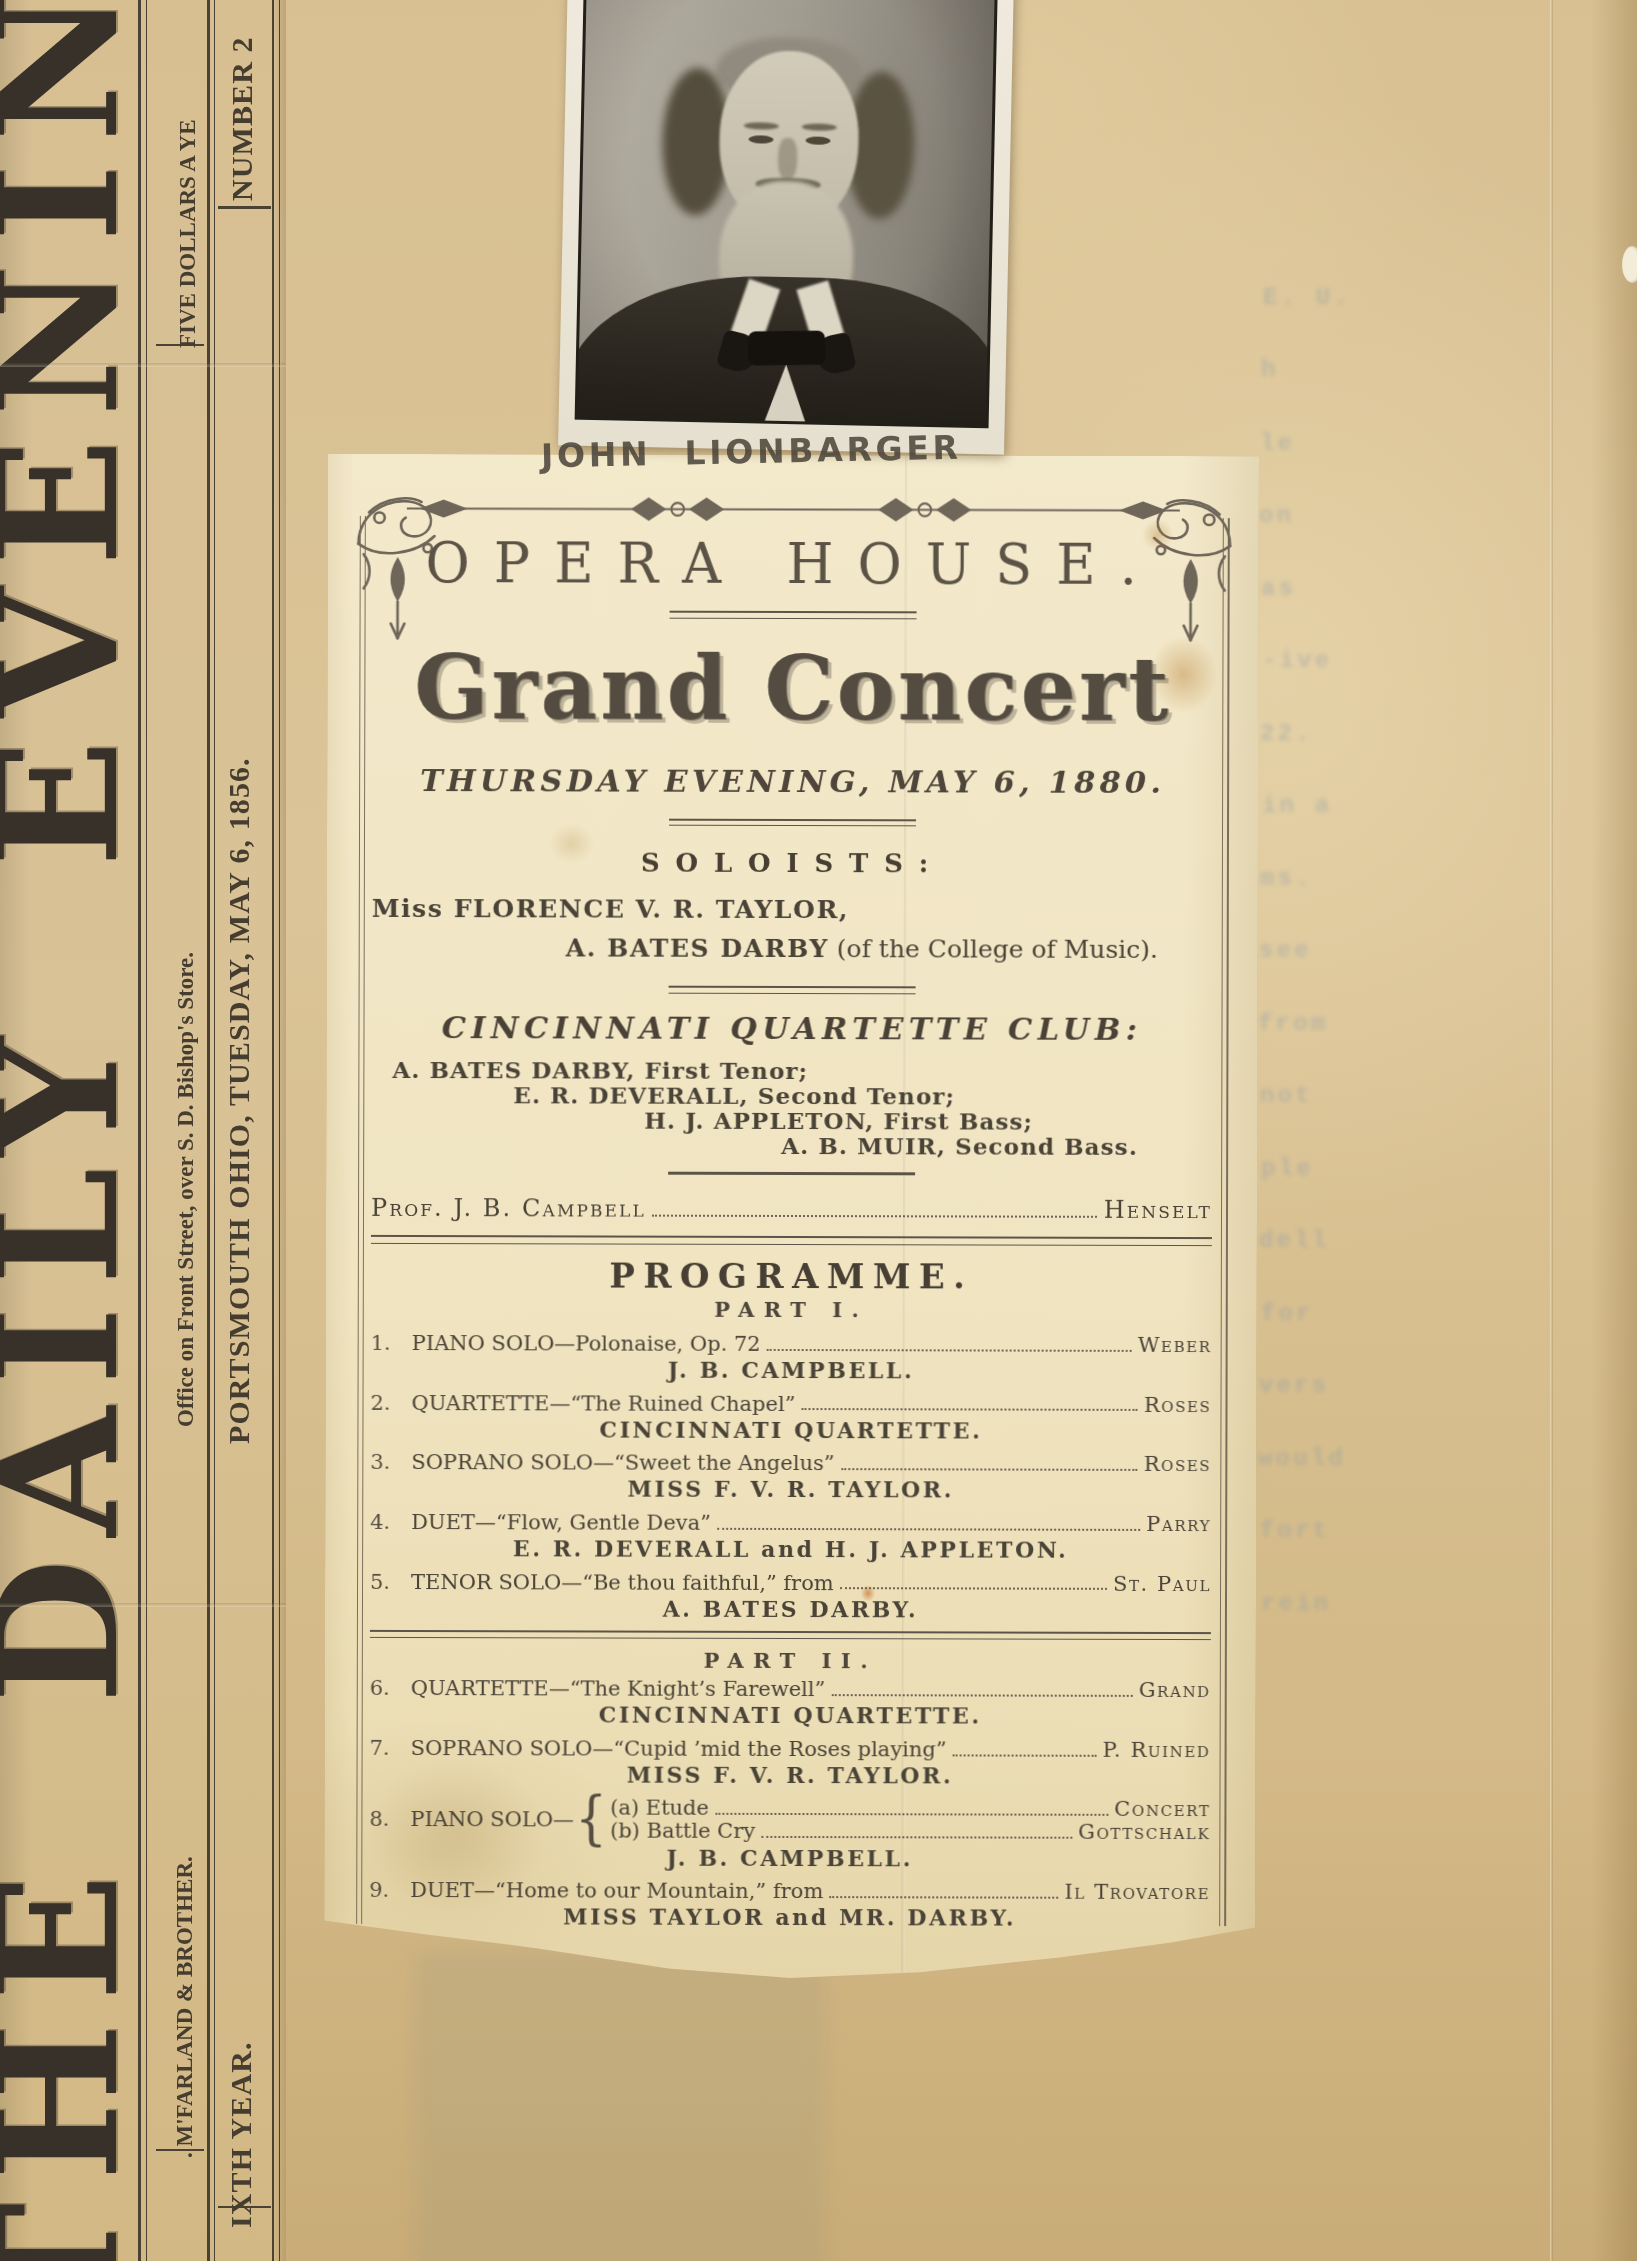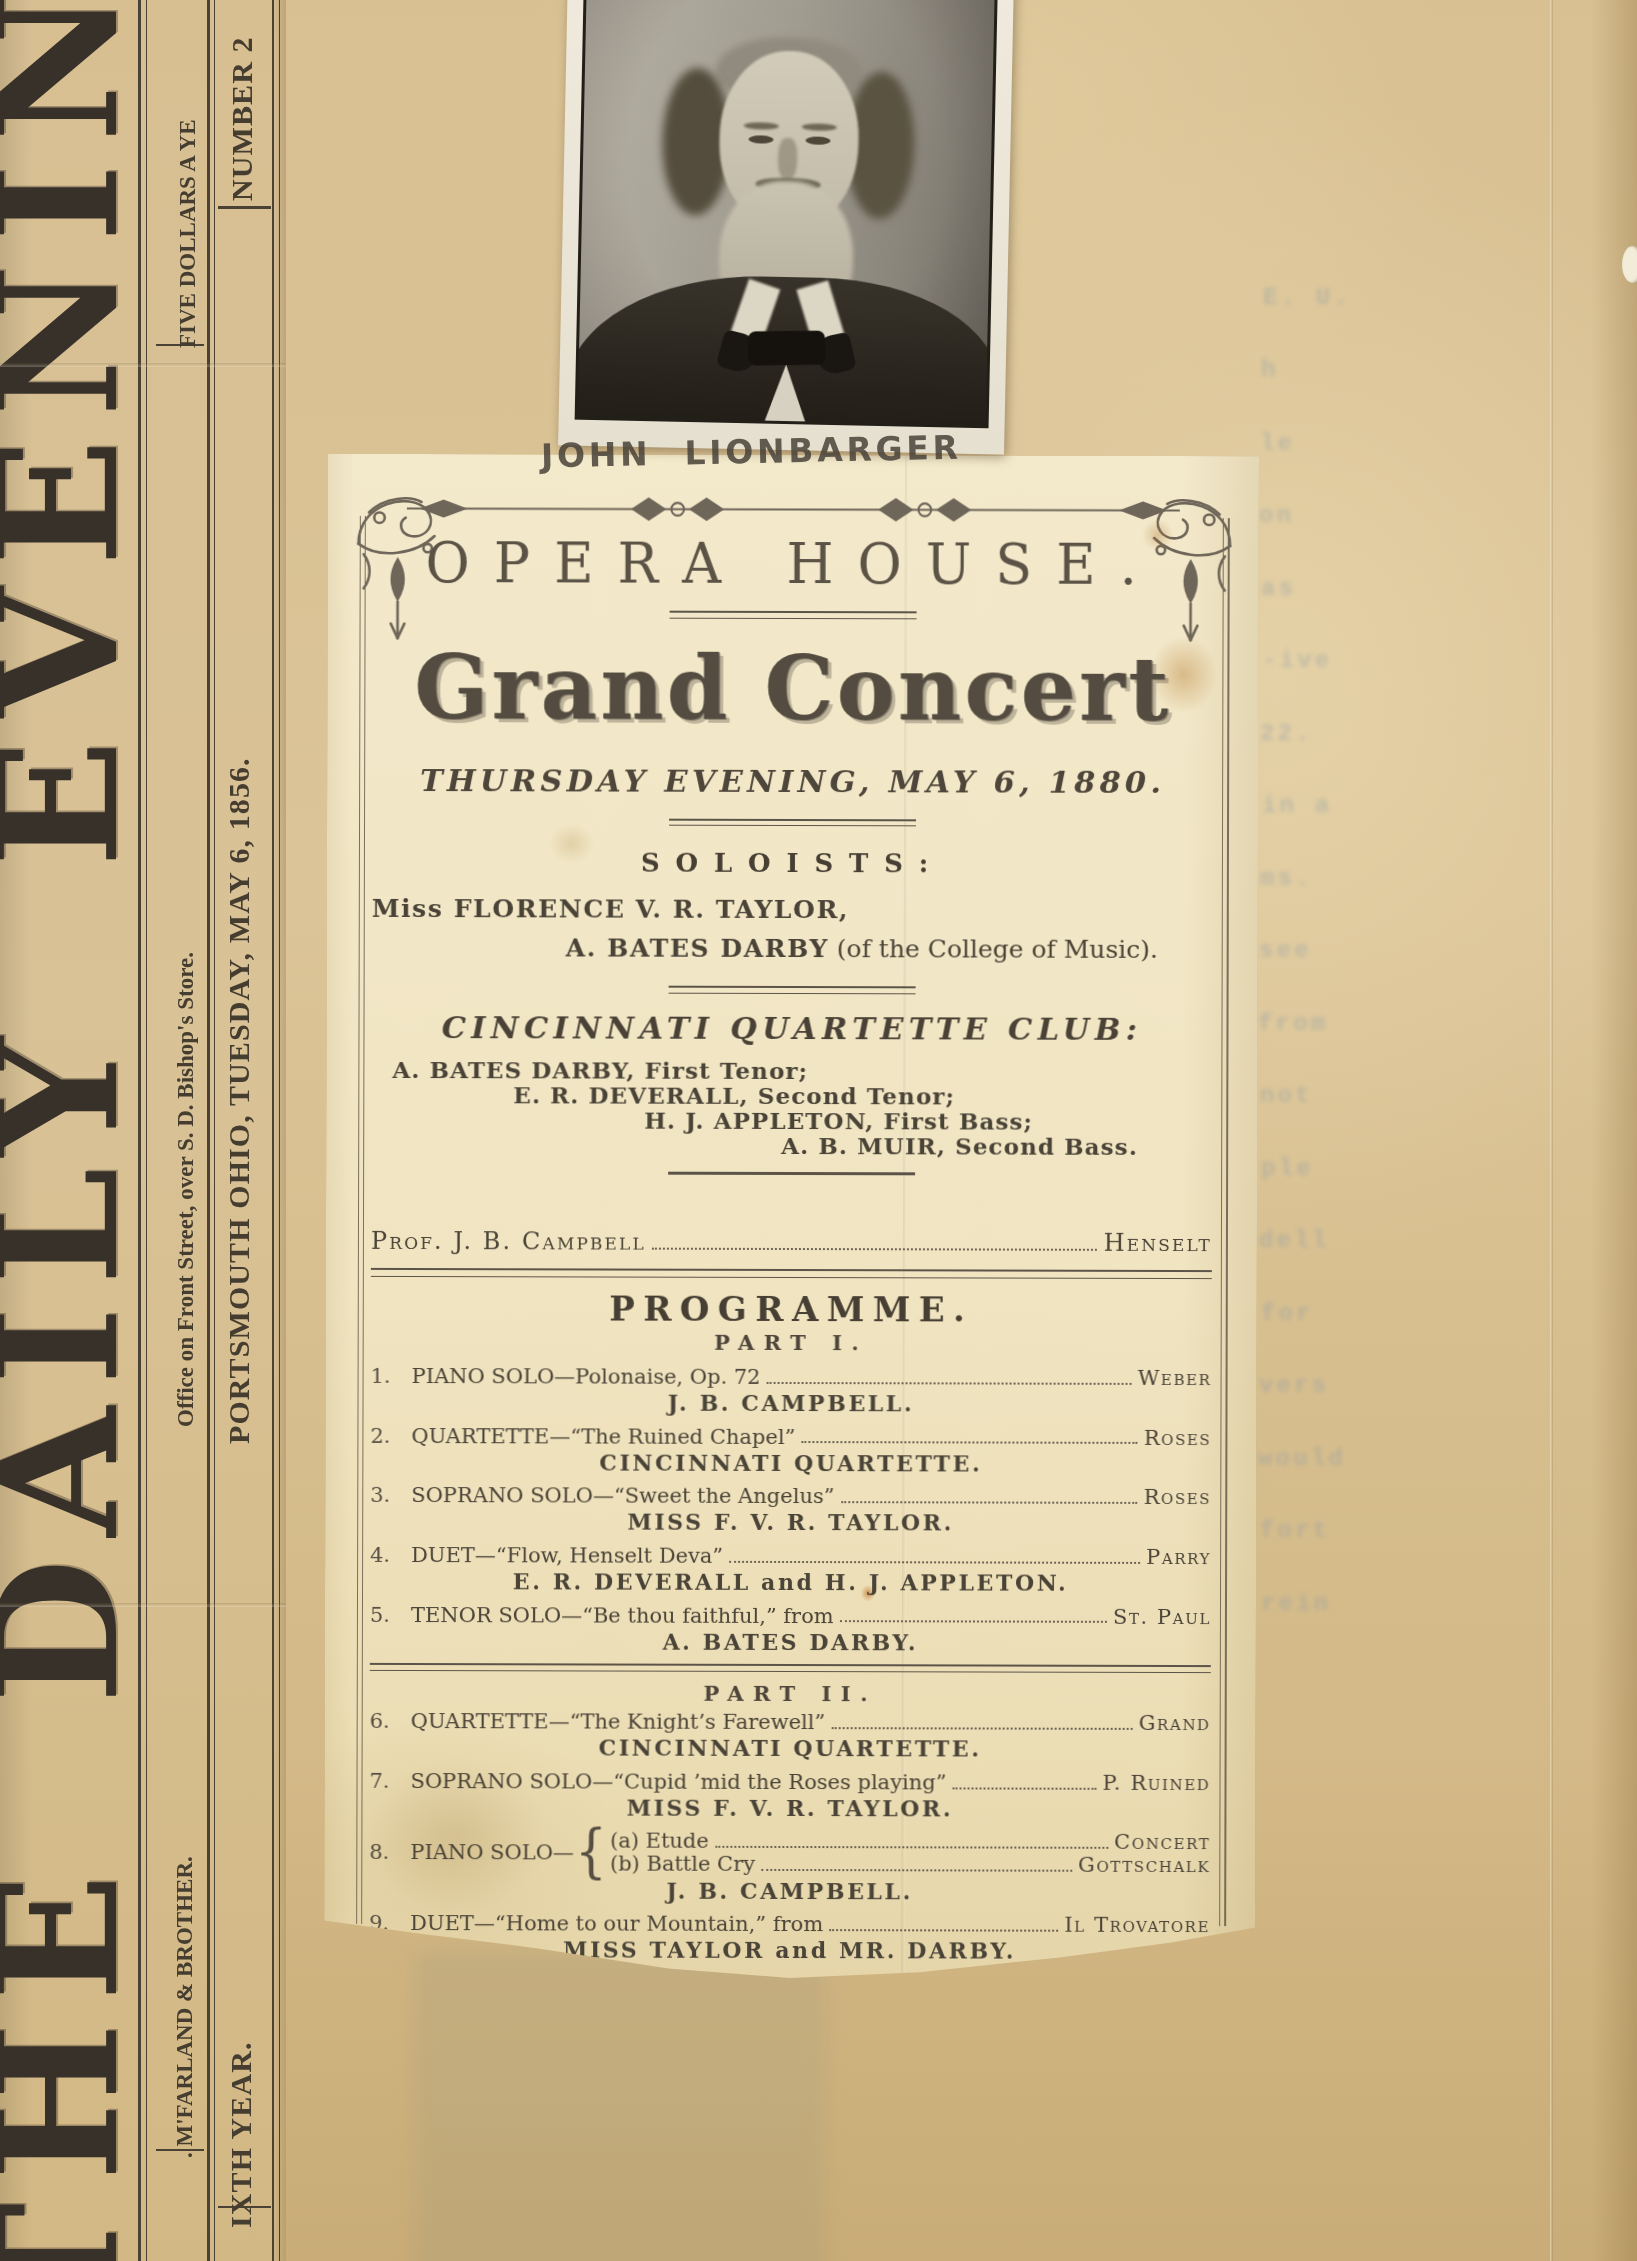--- a/index.html
+++ b/index.html
@@ -85,21 +85,21 @@
     margin:0 0 19px 0;}
   .sol1{font-size:25px;line-height:27px;font-weight:bold;text-align:left;margin:0 0 11.6px 0;letter-spacing:1.6px;}
   .sol2{font-size:25px;line-height:27px;text-align:left;padding-left:194px;margin:0 0 24px 0;}
   .sol2 b{letter-spacing:1.6px;}
   .club-h{font-size:30.5px;line-height:31.5px;font-style:italic;font-weight:bold;letter-spacing:5.3px;
     color:#4a4236;margin:0 0 13.7px 0;}
   .member{font-size:23px;line-height:25px;font-weight:bold;text-align:left;letter-spacing:1.1px;}
   .m1{padding-left:21px;}.m2{padding-left:142px;}.m3{padding-left:273px;}.m4{padding-left:410px;}
   .rule-thick{width:247px;height:3.2px;background:#5c5448;margin:13.7px auto 21px auto;}
   .prof{display:flex;align-items:flex-end;font-size:24px;line-height:27px;margin:0 0 13.7px 0;}
-  .prof .nm{font-variant:small-caps;letter-spacing:2.1px;white-space:nowrap;margin-top:33px;}
+  .prof .nm{font-variant:small-caps;letter-spacing:2.1px;white-space:nowrap;}
   .prof .role{font-variant:small-caps;letter-spacing:2.1px;white-space:nowrap;}
   .leader{flex:1;border-bottom:2.6px dotted rgba(86,78,66,.85);margin:0 6.3px 5.3px 6.3px;height:0.5px;}
   .rule-long{height:5.3px;border-top:2.1px solid #5c5448;border-bottom:1.6px solid #5c5448;margin:0 0 13.7px 0;}
   .rule-long.gap{margin:10.5px 0 9.5px 0;}
   .prog-h{font-size:34px;line-height:36px;font-weight:bold;letter-spacing:8.4px;color:#473f33;margin:0 0 3.2px 0;}
   .part-h{font-size:21px;line-height:24px;font-weight:bold;letter-spacing:9.5px;color:#4e463a;margin:0 0 11.6px 0;}
   .part-h.p2{margin-bottom:5.3px;}
   .prog-item{display:flex;align-items:flex-end;font-size:21px;line-height:23px;margin:0 0 2.1px 0;text-align:left;}
   .inum{width:41px;flex:0 0 41px;color:#564e42;}
   .ititle{white-space:nowrap;}
@@ -314,21 +314,21 @@
     <div class="prog-item">
       <span class="inum">3.</span>
       <span class="ititle">SOPRANO SOLO—“Sweet the Angelus”</span>
       <span class="leader"></span>
       <span class="icomp">Roses</span>
     </div>
     <div class="perf">MISS F. V. R. TAYLOR.</div>
 
     <div class="prog-item">
       <span class="inum">4.</span>
-      <span class="ititle">DUET—“Flow, Henselt Deva”</span>
+      <span class="ititle">DUET—“Flow, Gentle Deva”</span>
       <span class="leader"></span>
       <span class="icomp">Parry</span>
     </div>
     <div class="perf">E. R. DEVERALL and H. J. APPLETON.</div>
 
     <div class="prog-item">
       <span class="inum">5.</span>
       <span class="ititle">TENOR SOLO—“Be thou faithful,” from</span>
       <span class="leader"></span>
       <span class="icomp">St. Paul</span>

